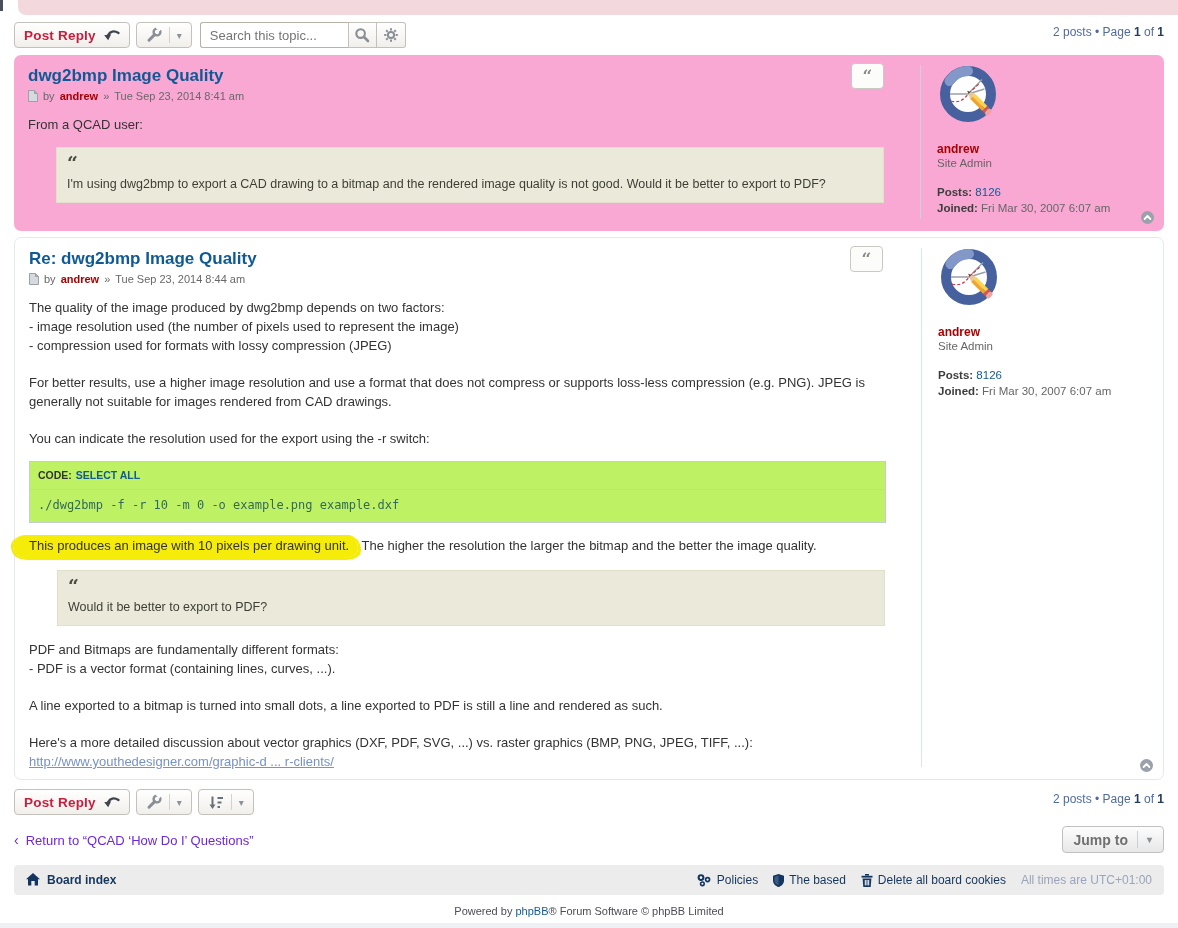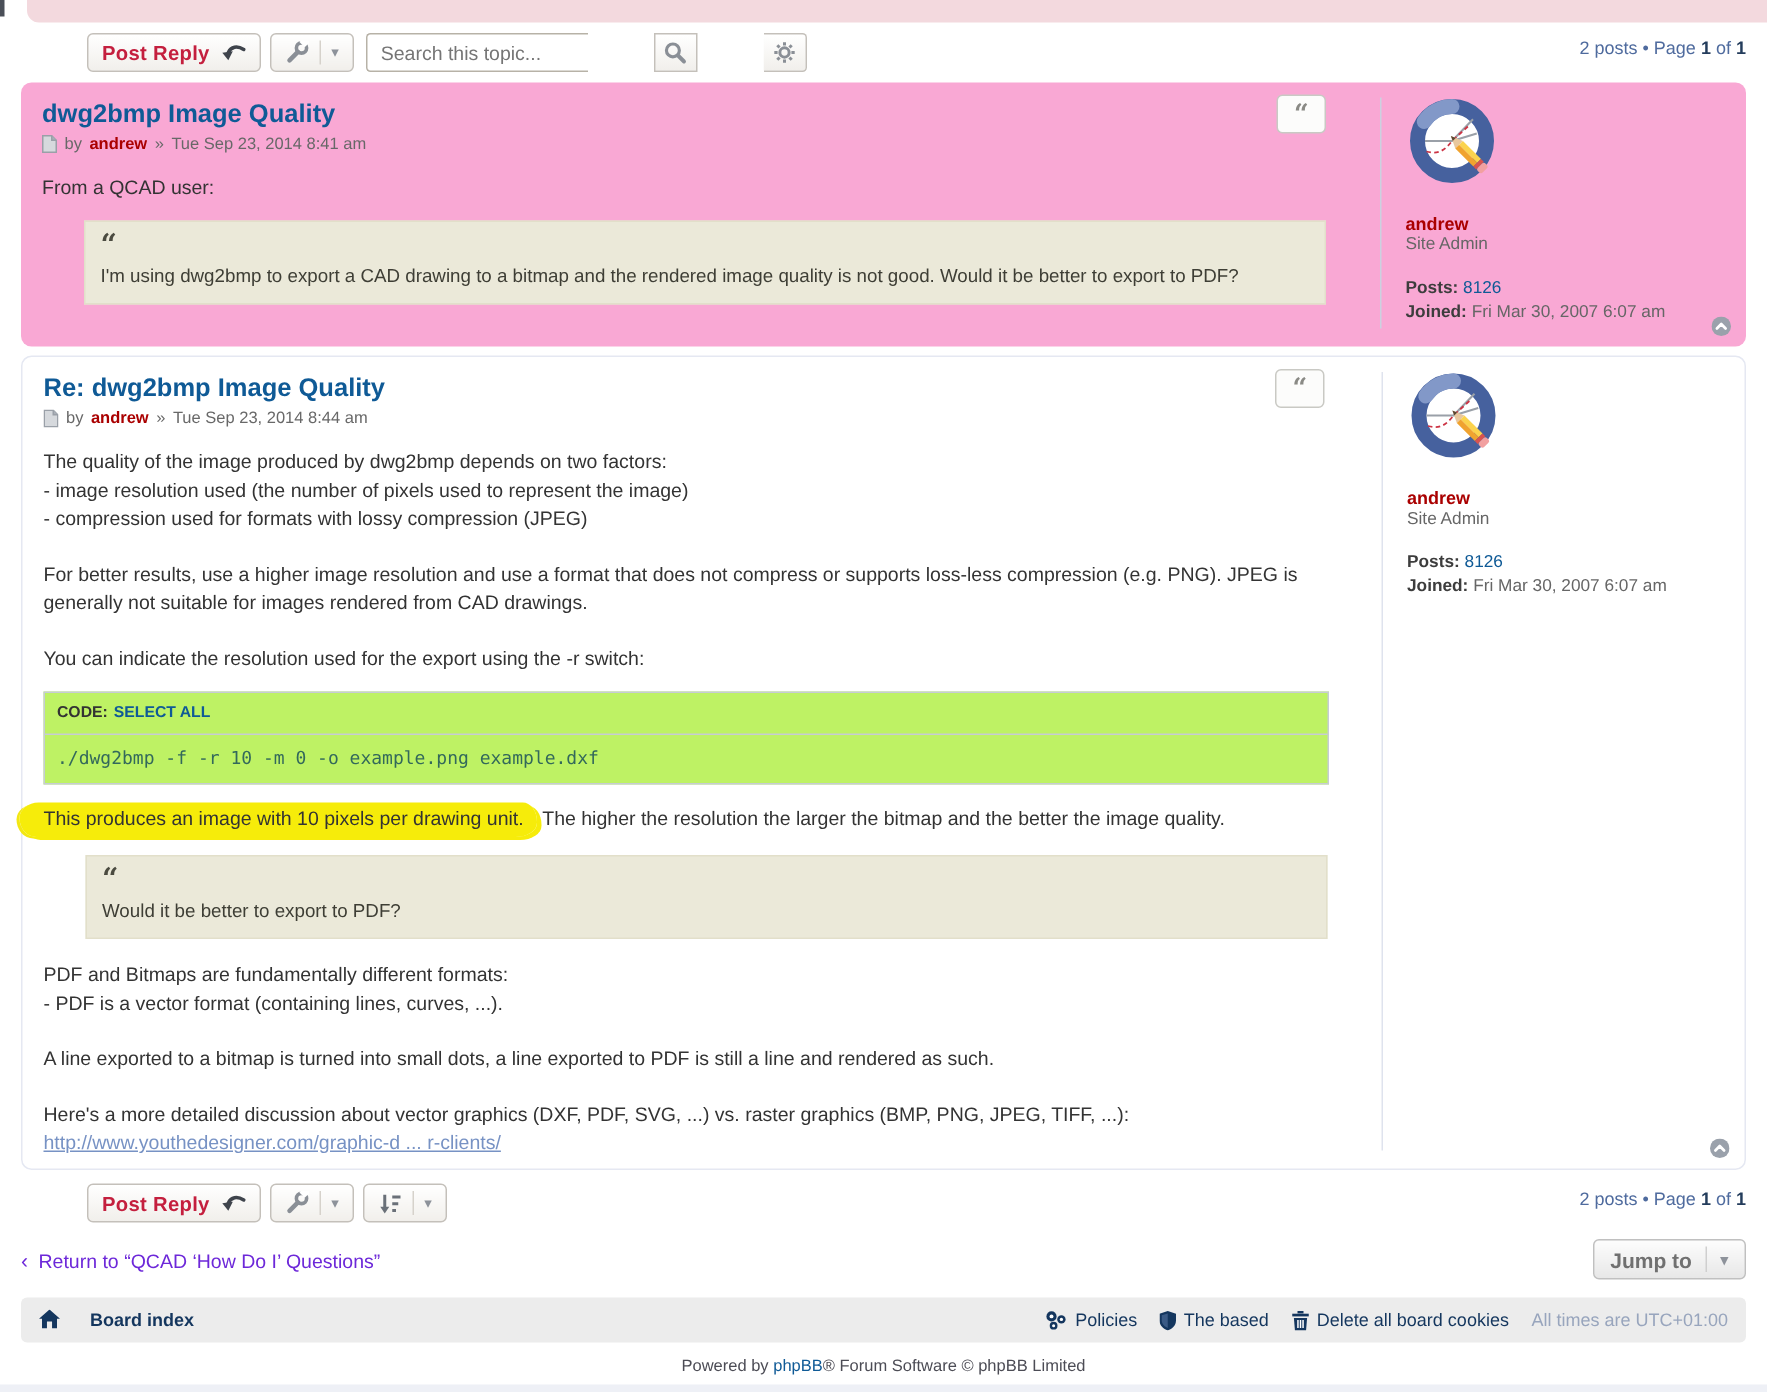--- a/index.html
+++ b/index.html
@@ -13,21 +13,21 @@
   }
   .corner-tick { position:absolute; left:0; top:0; width:3px; height:11px; background:#4a4f58; }
   .pink-bar { position:absolute; left:18px; top:-12px; width:1170px; height:27px; background:#f3d9de; border-radius:8px; }
   .page { position:relative; padding:22px 14px 0; }
 
   
   .toolbar { display:flex; align-items:flex-start; }
   .btn, .icon-btn {
     display:inline-flex; align-items:center; justify-content:center;
     height:26px; background:linear-gradient(#ffffff,#f1efeb);
-    border:1px solid #c4c0ba; border-radius:4px; cursor:pointer;margin-left:44px;
+    border:1px solid #c4c0ba; border-radius:4px; cursor:pointer;
   }
   .btn { gap:7px; padding:0 9px; }
   .btn + .btn { margin-left:6px; }
   .post-reply-label { color:#c41f3e; font-weight:bold; font-size:13.5px; letter-spacing:.2px; }
   .caret { color:#8d929a; font-size:10px; }
   .btn .divider { width:1px; height:16px; background:#d6d2cb; }
   .search-group { display:flex; margin-left:8px; }
   .search-input {
     width:148px; height:26px; border:1px solid #b7b2a7; border-right:none;
     border-radius:3px 0 0 3px; padding:0 9px; font-size:13px; color:#333;
@@ -92,21 +92,21 @@
     margin-left:auto; display:inline-flex; align-items:center; gap:9px; height:27px; padding:0 11px;
     border:1px solid #c0c0c0; border-radius:4px; background:linear-gradient(#fdfdfd,#e7e7e7);
     font-size:14px; font-weight:bold; color:#707070; cursor:pointer;
   }
   .jumpto .divider { width:1px; height:17px; background:#cfcfcf; }
 
   .footer-bar {
     margin-top:12px; height:30px; background:#ececec; border-radius:4px;
     display:flex; align-items:center; padding:0 12px; font-size:12px; color:#14365e;
   }
-  .fb-left { display:flex; align-items:flex-start; gap:20px; font-weight:bold; cursor:pointer; }
+  .fb-left { display:flex; align-items:flex-start; gap:7px; font-weight:bold; cursor:pointer; }
   .fb-right { margin-left:auto; display:flex; align-items:center; gap:15px; }
   .fb-item { display:flex; align-items:center; gap:5px; cursor:pointer; }
   .fb-muted { color:#98a5bd; cursor:default; }
 
   .powered { text-align:center; margin-top:9px; font-size:11px; color:#4c4c55; line-height:15px; }
   .powered .phpbb-link { color:#0f5a96; cursor:pointer; }
   .bottom-strip { position:absolute; left:0; bottom:0; width:1178px; height:5px; background:#eef0f6; }
 
   svg { display:block; }
 </style>

